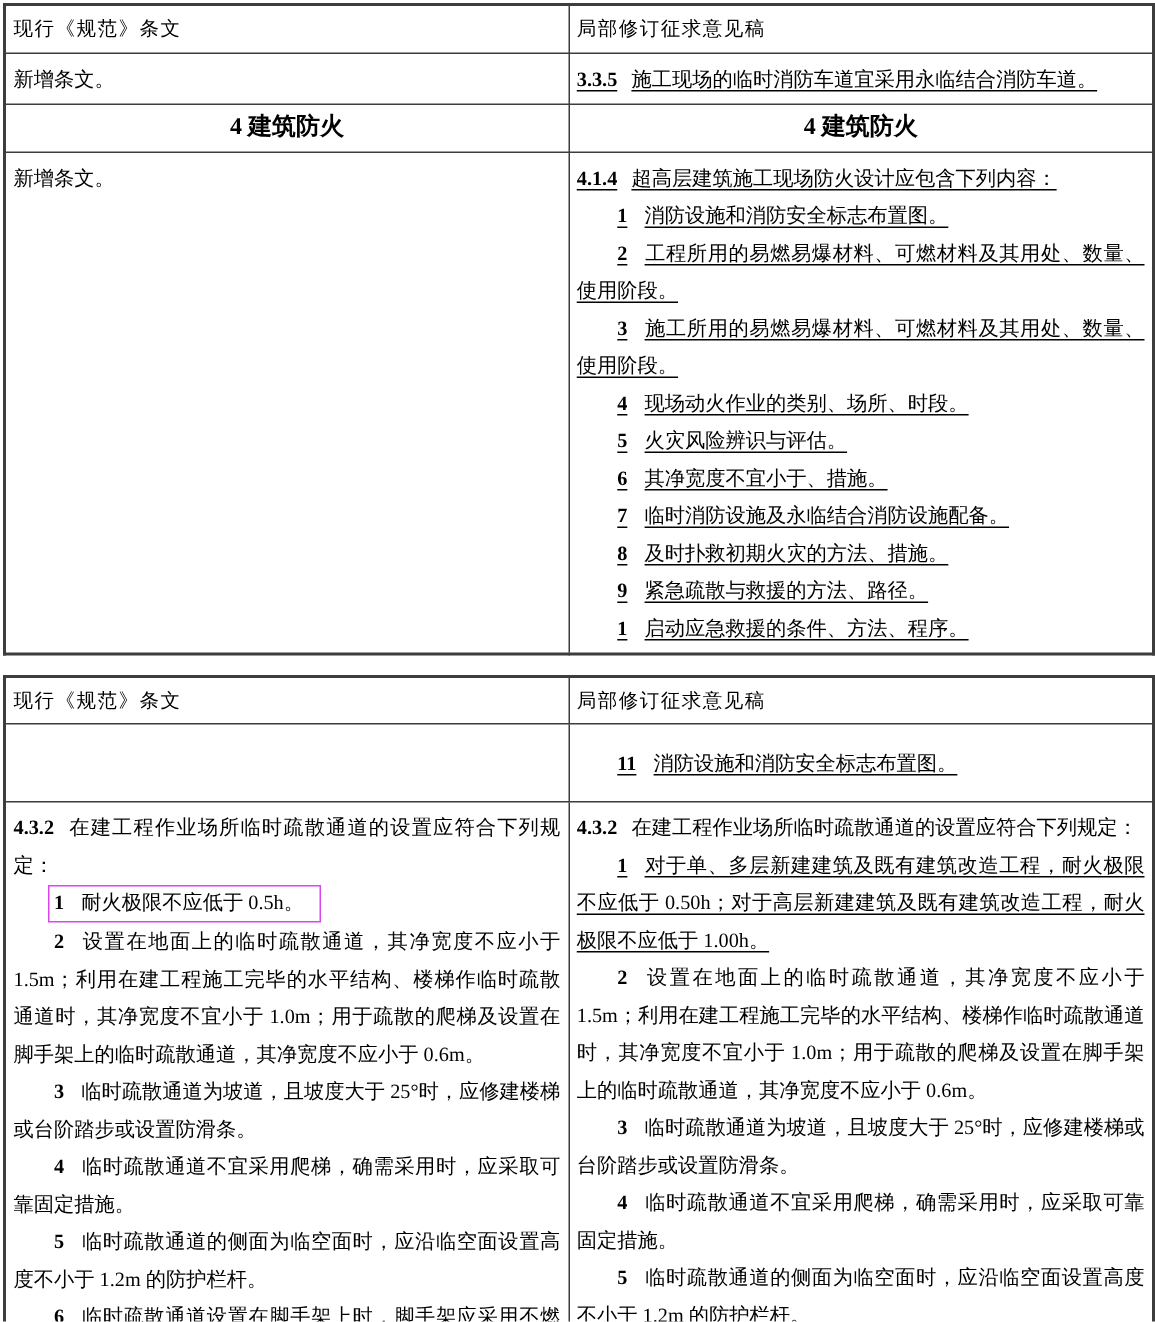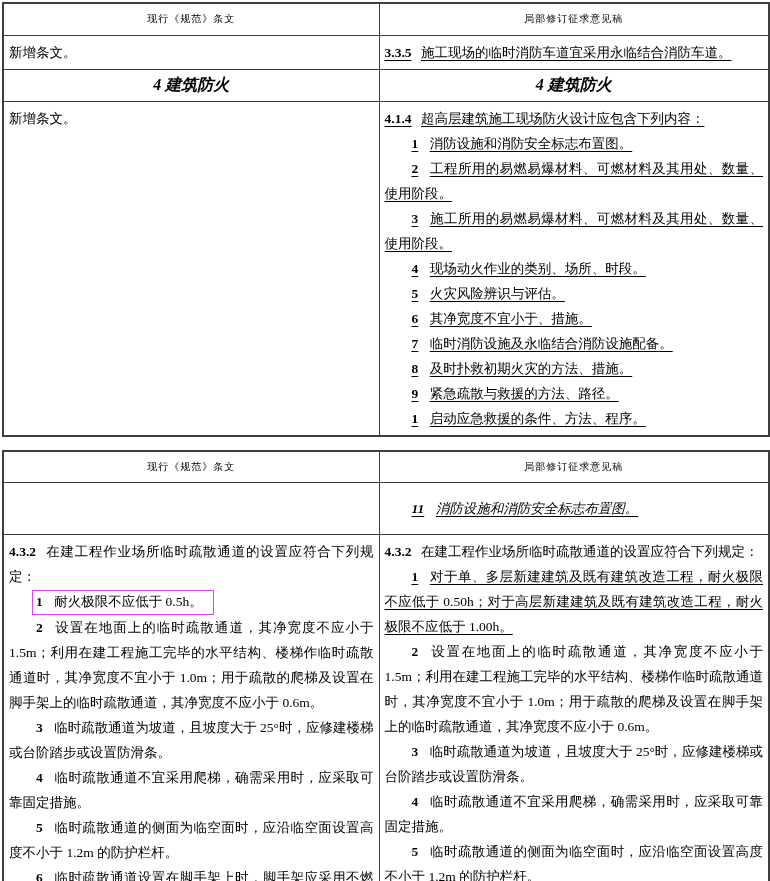--- a/index.html
+++ b/index.html
@@ -24,39 +24,37 @@
     vertical-align: top;
     padding: 4px 5px;
     font-size: 13.5px;
     line-height: 25px;
     overflow: hidden;
   }
   .gap { height: 13px; }
 
   
   tr.hdr td {
-    text-align: center;
     vertical-align: middle;
-    font-size: 10px;
+    font-size: 13px;
     line-height: 20px;
     height: 32px;
     letter-spacing: 1px;
   }
   
   tr.section td {
     text-align: center;
     vertical-align: middle;
     font-weight: bold;
     font-size: 16px;
     line-height: 20px;
     height: 32px;
-    font-style: italic;
   }
   tr.r2 td { height: 34px; vertical-align: middle; }
-  tr.r11 td { height: 52px; vertical-align: middle; font-style: italic; }
+  tr.r11 td { height: 52px; vertical-align: middle; }
   tr.tall1 td { height: 331px; }
   tr.tall2 td { height: 362px; }
   td.vmid { vertical-align: middle; }
 
   p.para {
     margin: 0;
     text-align: justify;
   }
   p.item { text-indent: 2em; }
   p.flush { text-indent: 0; }

